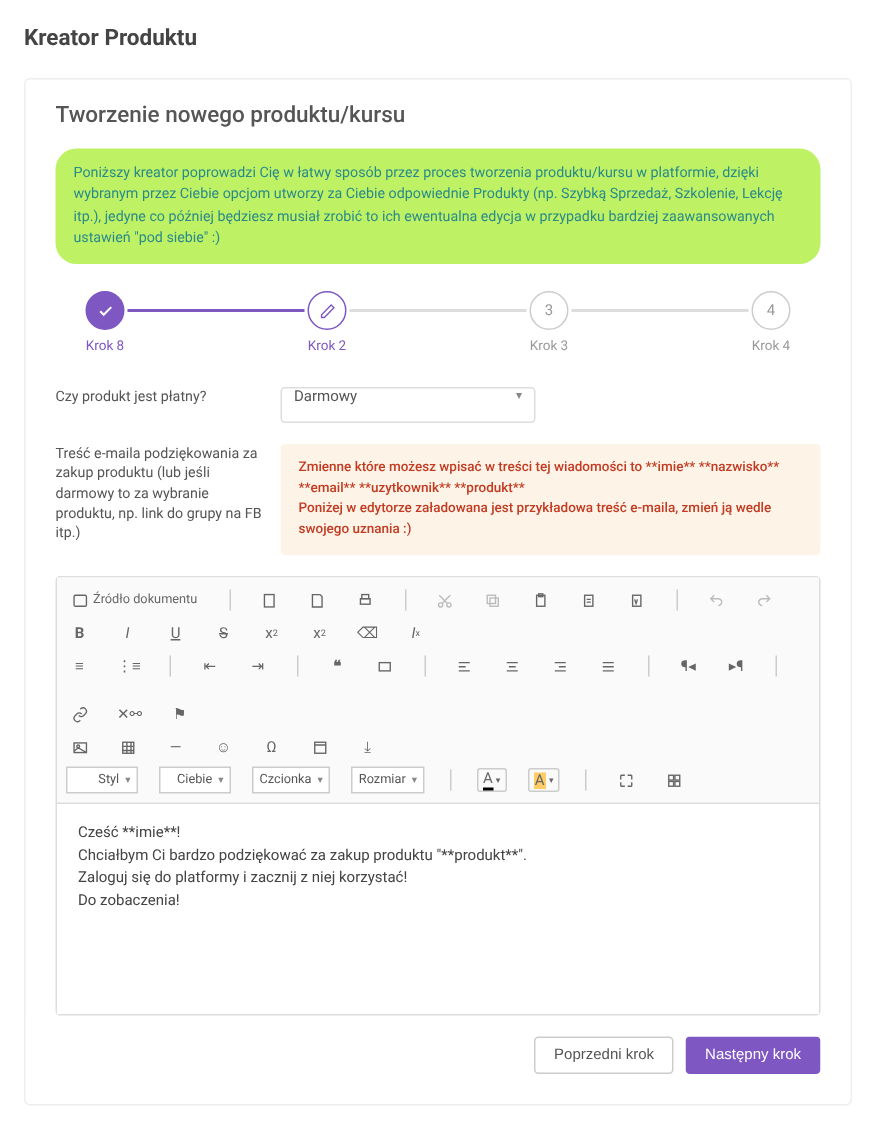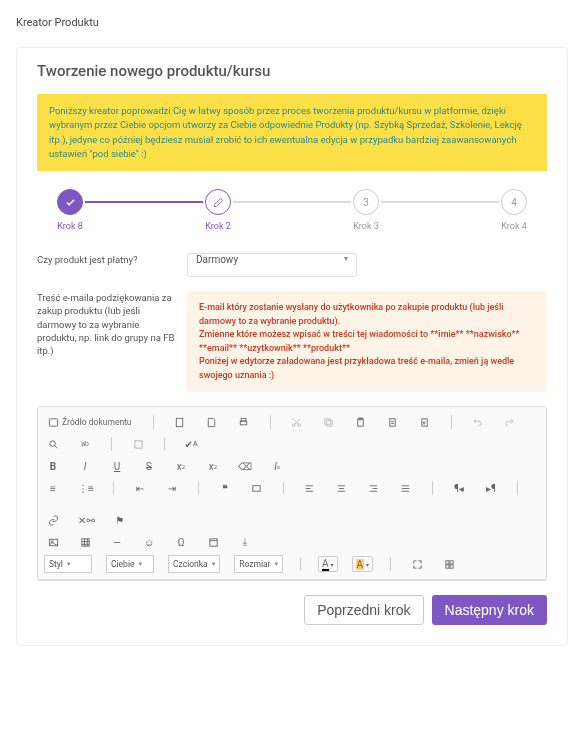--- a/index.html
+++ b/index.html
@@ -1,21 +1,21 @@
 <!DOCTYPE html>
 <html><head>
 <meta charset="utf-8">
 <style>
   * { box-sizing: border-box; margin: 0; padding: 0; }
   body { font-family: -apple-system, BlinkMacSystemFont, "Segoe UI", Roboto, Arial, sans-serif; background: #f5f5f5; font-size: 11px; color: #333; }
   .page { width: 584px; min-height: 751px; background: #fff; padding: 16px 16px 24px; }
-  .page-title { font-size: 11px; font-weight: 400; color: #444; margin-bottom: 18px; }
+  .page-title { font-size: 15px; font-weight: 700; color: #444; margin-bottom: 18px; }
   .card { border: 1px solid #eee; border-radius: 4px; padding: 14px 20px 20px; }
   .subtitle { font-size: 15px; font-weight: 500; color: #555; margin-bottom: 14px; }
-  .info-box { background: #fde047; padding: 10px 12px; border-radius: 0; margin-bottom: 18px; }
+  .info-box { background: #bef264; padding: 10px 12px; border-radius: 14px; margin-bottom: 18px; }
   .info-box p { font-size: 9.5px; line-height: 1.5; color: #2a8a8a; }
   .stepper { display: flex; align-items: center; margin: 0 20px 22px; }
   .step-node { display: flex; flex-direction: column; align-items: center; flex: 0 0 auto; }
   .step-circle { width: 26px; height: 26px; border-radius: 50%; display: flex; align-items: center; justify-content: center; font-size: 10px; border: 1.5px solid #ccc; color: #999; background: #fff; }
   .step-circle.done { background: #7e57c2; border-color: #7e57c2; color: #fff; }
   .step-circle.active { border-color: #7e57c2; color: #7e57c2; }
   .step-label { font-size: 9px; color: #999; margin-top: 6px; }
   .step-label.done, .step-label.active { color: #7e57c2; }
   .step-line { flex: 1; height: 1.5px; background: #ddd; margin: 0 2px; position: relative; top: -8px; }
   .step-line.done { background: #7e57c2; }
@@ -26,26 +26,26 @@
   .select .caret { font-size: 8px; color: #888; }
   .warning-box { background: #fdf3e6; padding: 10px 12px; border-radius: 3px; }
   .warning-box p { font-size: 9px; line-height: 1.5; color: #c23b22; font-weight: 500; }
   .editor { border: 1px solid #ddd; border-radius: 3px; margin-top: 4px; }
   .toolbar { border-bottom: 1px solid #ddd; padding: 4px 6px; background: #fafafa; }
   .toolbar-row { display: flex; align-items: center; flex-wrap: wrap; gap: 14px; padding: 2px 0; }
   .tb-btn, .tb-sep, .tb-select { display: inline-flex; align-items: center; justify-content: center; height: 18px; }
   .tb-btn { min-width: 18px; font-size: 10px; color: #666; cursor: pointer; border-radius: 2px; padding: 0 2px; }
   .tb-sep { width: 1px; background: #ccc; margin: 0 3px; height: 14px; }
   .tb-source { font-size: 8.5px; color: #666; padding: 0 4px; gap: 3px; }
-  .tb-select { border: 1px solid #ccc; background: #fff; font-size: 8.5px; color: #555; padding: 0 4px; gap: 4px; cursor: pointer; min-width: 48px; justify-content: flex-start; }
+  .tb-select { border: 1px solid #ccc; background: #fff; font-size: 8.5px; color: #555; padding: 0 4px; gap: 4px; cursor: pointer; min-width: 48px; justify-content: flex-end; }
   .tb-select .caret { font-size: 7px; color: #888; }
   .editor-body { padding: 12px 14px; min-height: 140px; background: #fff; }
   .editor-body p, .editor-body div { font-size: 10px; line-height: 1.5; color: #444; }
   .footer-btns { display: flex; justify-content: flex-end; gap: 8px; margin-top: 14px; }
-  .btn { padding: 6px 12px; font-size: 14px; border-radius: 3px; cursor: pointer; border: 1px solid transparent; }
+  .btn { padding: 6px 12px; font-size: 10px; border-radius: 3px; cursor: pointer; border: 1px solid transparent; }
   .btn-secondary { background: #fff; border-color: #ccc; color: #555; }
   .btn-primary { background: #7e57c2; color: #fff; }
   svg { width: 11px; height: 11px; }
   .accent-a { border:1px solid #ccc; padding:0 3px; height:16px; display:inline-flex; align-items:center; gap:2px;}
 </style>
 </head>
 <body>
 
 <div class="page">
   <div class="page-title">Kreator Produktu</div>
@@ -94,21 +94,20 @@
           <span>Darmowy</span>
           <span class="caret">▾</span>
         </div>
       </div>
     </div>
 
     <div class="form-row">
       <div class="form-label">Treść e-maila podziękowania za zakup produktu (lub jeśli darmowy to za wybranie produktu, np. link do grupy na FB itp.)</div>
       <div class="form-field">
         <div class="warning-box">
-          <p>E-mail który zostanie wysłany do użytkownika po zakupie produktu (lub jeśli darmowy to za wybranie produktu).</p>
           <p>Zmienne które możesz wpisać w treści tej wiadomości to **imie** **nazwisko** **email** **uzytkownik** **produkt**</p>
           <p>Poniżej w edytorze załadowana jest przykładowa treść e-maila, zmień ją wedle swojego uznania :)</p>
         </div>
       </div>
     </div>
 
     <div class="editor">
       <div class="toolbar">
         <div class="toolbar-row">
           <span class="tb-btn tb-source">
@@ -170,37 +169,20 @@
           <span class="tb-btn" style="color:#bbb">
               <svg viewBox="0 0 24 24" fill="none" stroke="currentColor" stroke-width="2">
                 <path d="M9 14L4 9l5-5M4 9h11a5 5 0 110 10"></path>
               </svg>
             </span>
           <span class="tb-btn" style="color:#bbb">
               <svg viewBox="0 0 24 24" fill="none" stroke="currentColor" stroke-width="2">
                 <path d="M15 14l5-5-5-5M20 9H9a5 5 0 100 10"></path>
               </svg>
             </span>
-        </div>
-        <div class="toolbar-row">
-          <span class="tb-btn">
-              <svg viewBox="0 0 24 24" fill="none" stroke="currentColor" stroke-width="2">
-                <circle cx="10" cy="10" r="6"></circle>
-                <path d="M20 20l-6-6"></path>
-              </svg>
-            </span>
-          <span class="tb-btn">ᵃᵇ</span>
-          <span class="tb-sep"></span>
-          <span class="tb-btn">
-              <svg viewBox="0 0 24 24" fill="none" stroke="currentColor" stroke-width="2">
-                <rect x="4" y="4" width="16" height="16" stroke-dasharray="2"></rect>
-              </svg>
-            </span>
-          <span class="tb-sep"></span>
-          <span class="tb-btn">✔ᴬ</span>
         </div>
         <div class="toolbar-row">
           <span class="tb-btn">
               <b>B</b>
             </span>
           <span class="tb-btn">
               <i>I</i>
             </span>
           <span class="tb-btn">
               <u>U</u>
@@ -325,20 +307,26 @@
           <span class="tb-btn">
               <svg viewBox="0 0 24 24" fill="none" stroke="currentColor" stroke-width="2">
                 <rect x="4" y="4" width="7" height="7"></rect>
                 <rect x="13" y="4" width="7" height="7"></rect>
                 <rect x="4" y="13" width="7" height="7"></rect>
                 <rect x="13" y="13" width="7" height="7"></rect>
               </svg>
             </span>
         </div>
       </div>
+      <div class="editor-body">
+        <div>Cześć **imie**!</div>
+        <div>Chciałbym Ci bardzo podziękować za zakup produktu "**produkt**".</div>
+        <div>Zaloguj się do platformy i zacznij z niej korzystać!</div>
+        <div>Do zobaczenia!</div>
+      </div>
     </div>
 
     <div class="footer-btns">
       <button class="btn btn-secondary">Poprzedni krok</button>
       <button class="btn btn-primary">Następny krok</button>
     </div>
   </div>
 </div>
 
 </body></html>

